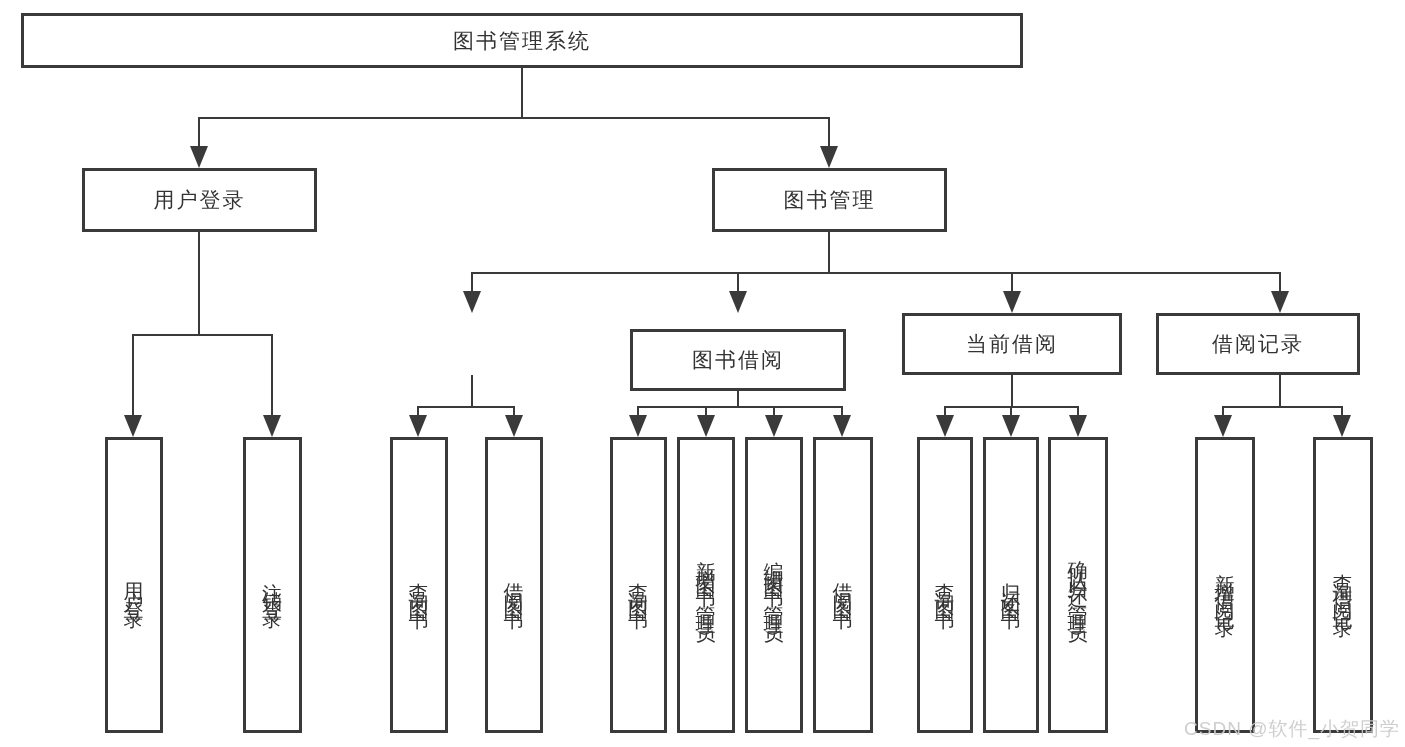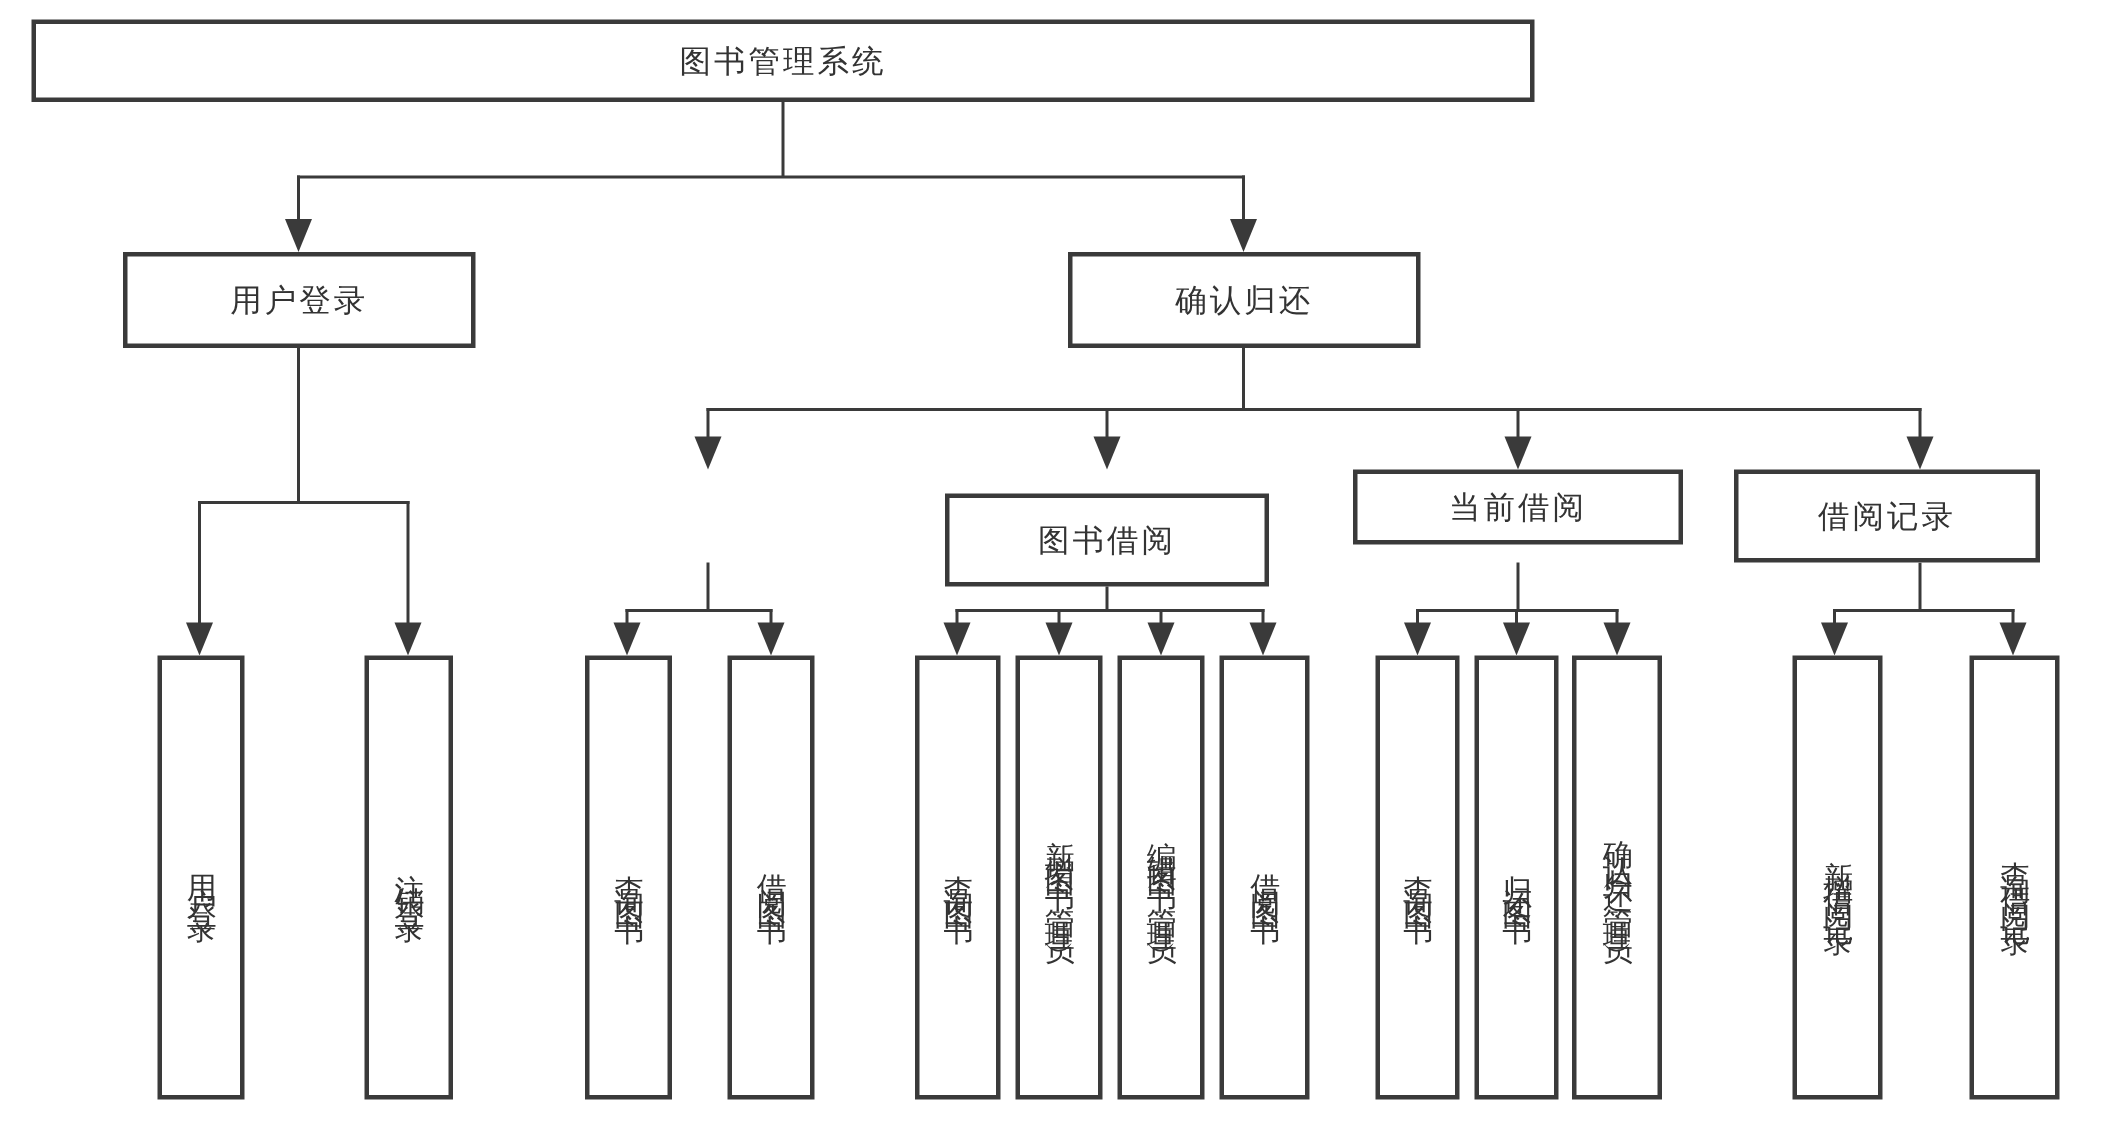--- a/index.html
+++ b/index.html
@@ -108,27 +108,27 @@
   </svg>
 
   <div class="hbox" style="left:21px; top:13px; width:1002px; height:55px">
     <span>图书管理系统</span>
   </div>
 
   <div class="hbox" style="left:82px; top:168px; width:235px; height:64px">
     <span>用户登录</span>
   </div>
   <div class="hbox" style="left:712px; top:168px; width:235px; height:64px">
-    <span>确认归还</span>
+    <span>图书管理</span>
   </div>
 
   <div class="hbox" style="left:630px; top:329px; width:216px; height:62px">
     <span>图书借阅</span>
   </div>
-  <div class="hbox" style="left:902px; top:313px; width:220px; height:50px">
+  <div class="hbox" style="left:902px; top:313px; width:220px; height:62px">
     <span>当前借阅</span>
   </div>
   <div class="hbox" style="left:1156px; top:313px; width:204px; height:62px">
     <span>借阅记录</span>
   </div>
 
   <div class="vbox" style="left:105px; top:437px; width:58px; height:296px">
     <span>用户登录</span>
   </div>
   <div class="vbox" style="left:243px; top:437px; width:59px; height:296px">
@@ -165,14 +165,15 @@
     <span>确认归还（管理员）</span>
   </div>
 
   <div class="vbox" style="left:1195px; top:437px; width:60px; height:296px">
     <span>新增借阅记录</span>
   </div>
   <div class="vbox" style="left:1313px; top:437px; width:60px; height:296px">
     <span>查询借阅记录</span>
   </div>
 
+  <div id="watermark">CSDN @软件_小贺同学</div>
 
 </div>
 
 </body></html>

